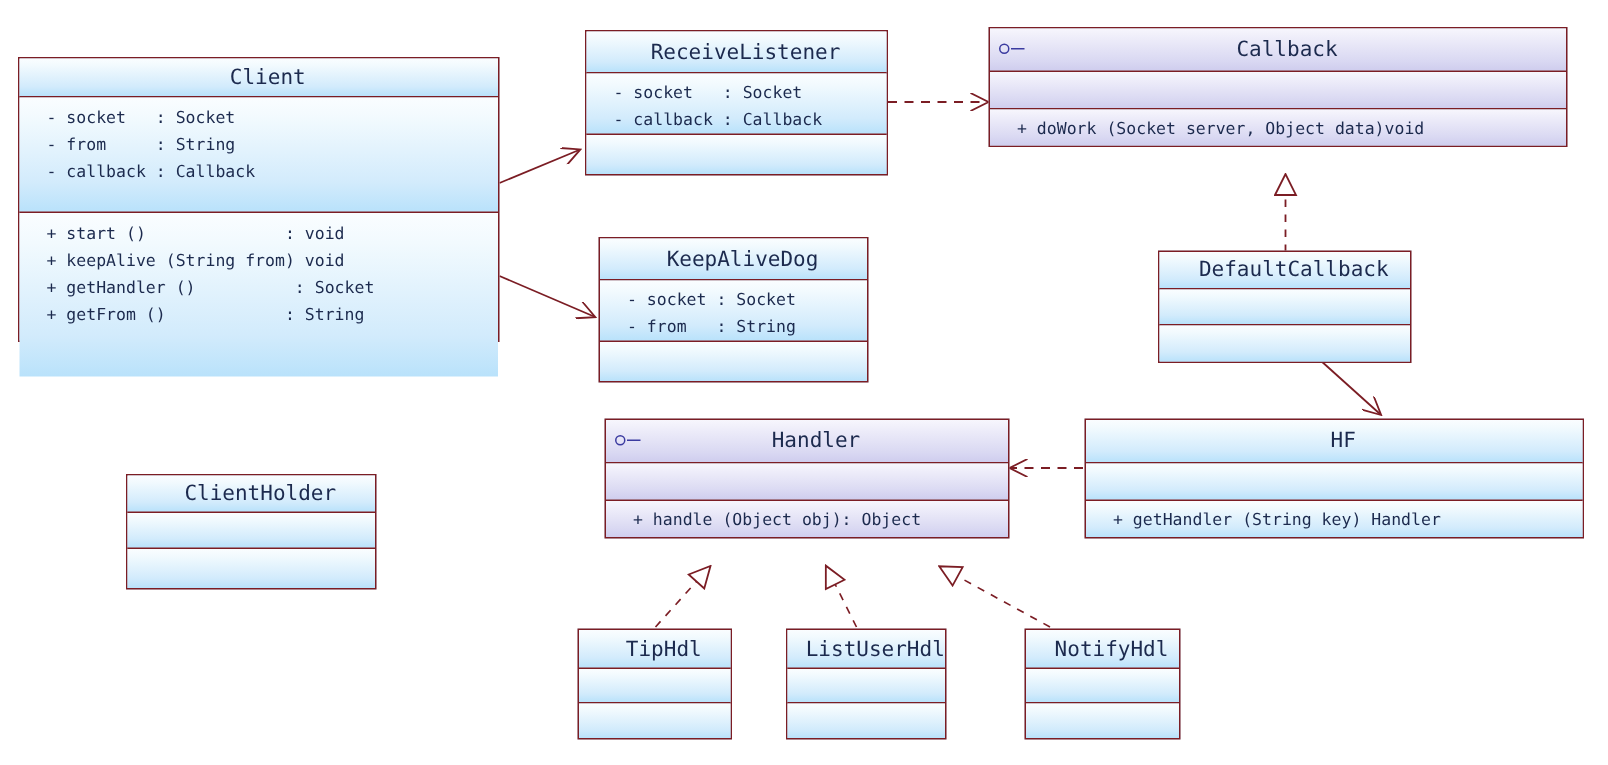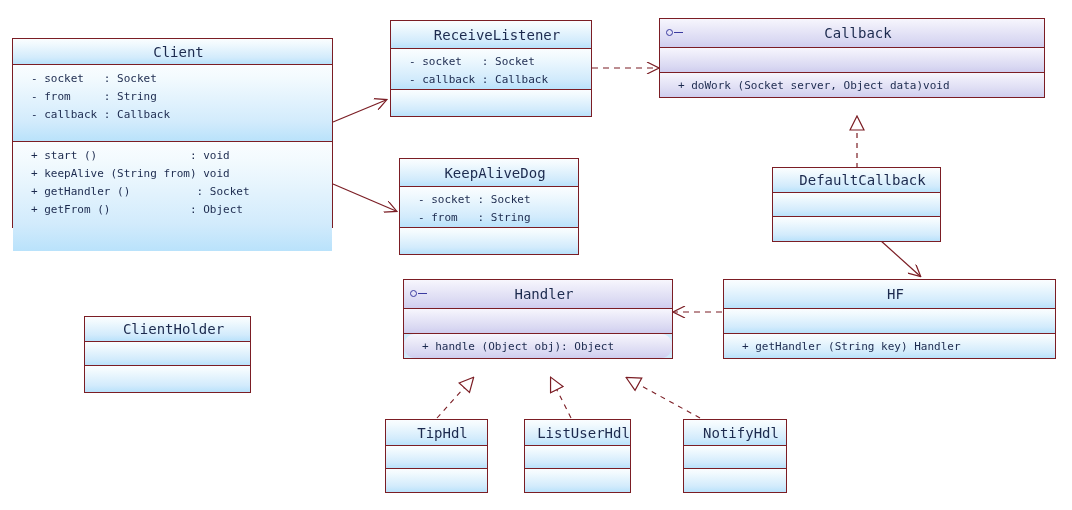--- a/index.html
+++ b/index.html
@@ -157,21 +157,21 @@
     </div>
     <div class="compartment" style="height:77px; padding-top:4px;">
       <div class="member" style="height:18px;">- socket   : Socket</div>
       <div class="member" style="height:18px;">- from     : String</div>
       <div class="member" style="height:18px;">- callback : Callback</div>
     </div>
     <div class="compartment last" style="height:109px; padding-top:4px;">
       <div class="member" style="height:18px;">+ start ()              : void</div>
       <div class="member" style="height:18px;">+ keepAlive (String from) void</div>
       <div class="member" style="height:18px;">+ getHandler ()          : Socket</div>
-      <div class="member" style="height:18px;">+ getFrom ()            : Object</div>
+      <div class="member" style="height:18px;">+ getFrom ()            : String</div>
     </div>
   </div>
 
   <div class="uml-class" style="left:390px; top:20px; width:202px; height:97px;">
     <div class="compartment title-row" style="height:28px;">
       <span>ReceiveListener</span>
     </div>
     <div class="compartment" style="height:41px; padding-top:3px;">
       <div class="member" style="height:18px;">- socket   : Socket</div>
       <div class="member" style="height:18px;">- callback : Callback</div>
@@ -224,21 +224,21 @@
 
   <div class="uml-class iface" style="left:403px; top:279px; width:270px; height:80px;">
     <div class="compartment title-row" style="height:29px;">
       <span class="lollipop">
         <span class="circ"></span>
           <span class="stem"></span>
       </span>
       <span>Handler</span>
     </div>
     <div class="compartment" style="height:25px;"></div>
-    <div class="compartment last" style="height:24px;border-radius:11px;">
+    <div class="compartment last" style="height:24px;">
       <div class="member" style="height:24px;">+ handle (Object obj): Object</div>
     </div>
   </div>
 
   <div class="uml-class" style="left:723px; top:279px; width:333px; height:80px;">
     <div class="compartment title-row" style="height:29px;">
       <span>HF</span>
     </div>
     <div class="compartment" style="height:25px;"></div>
     <div class="compartment last" style="height:24px;">

